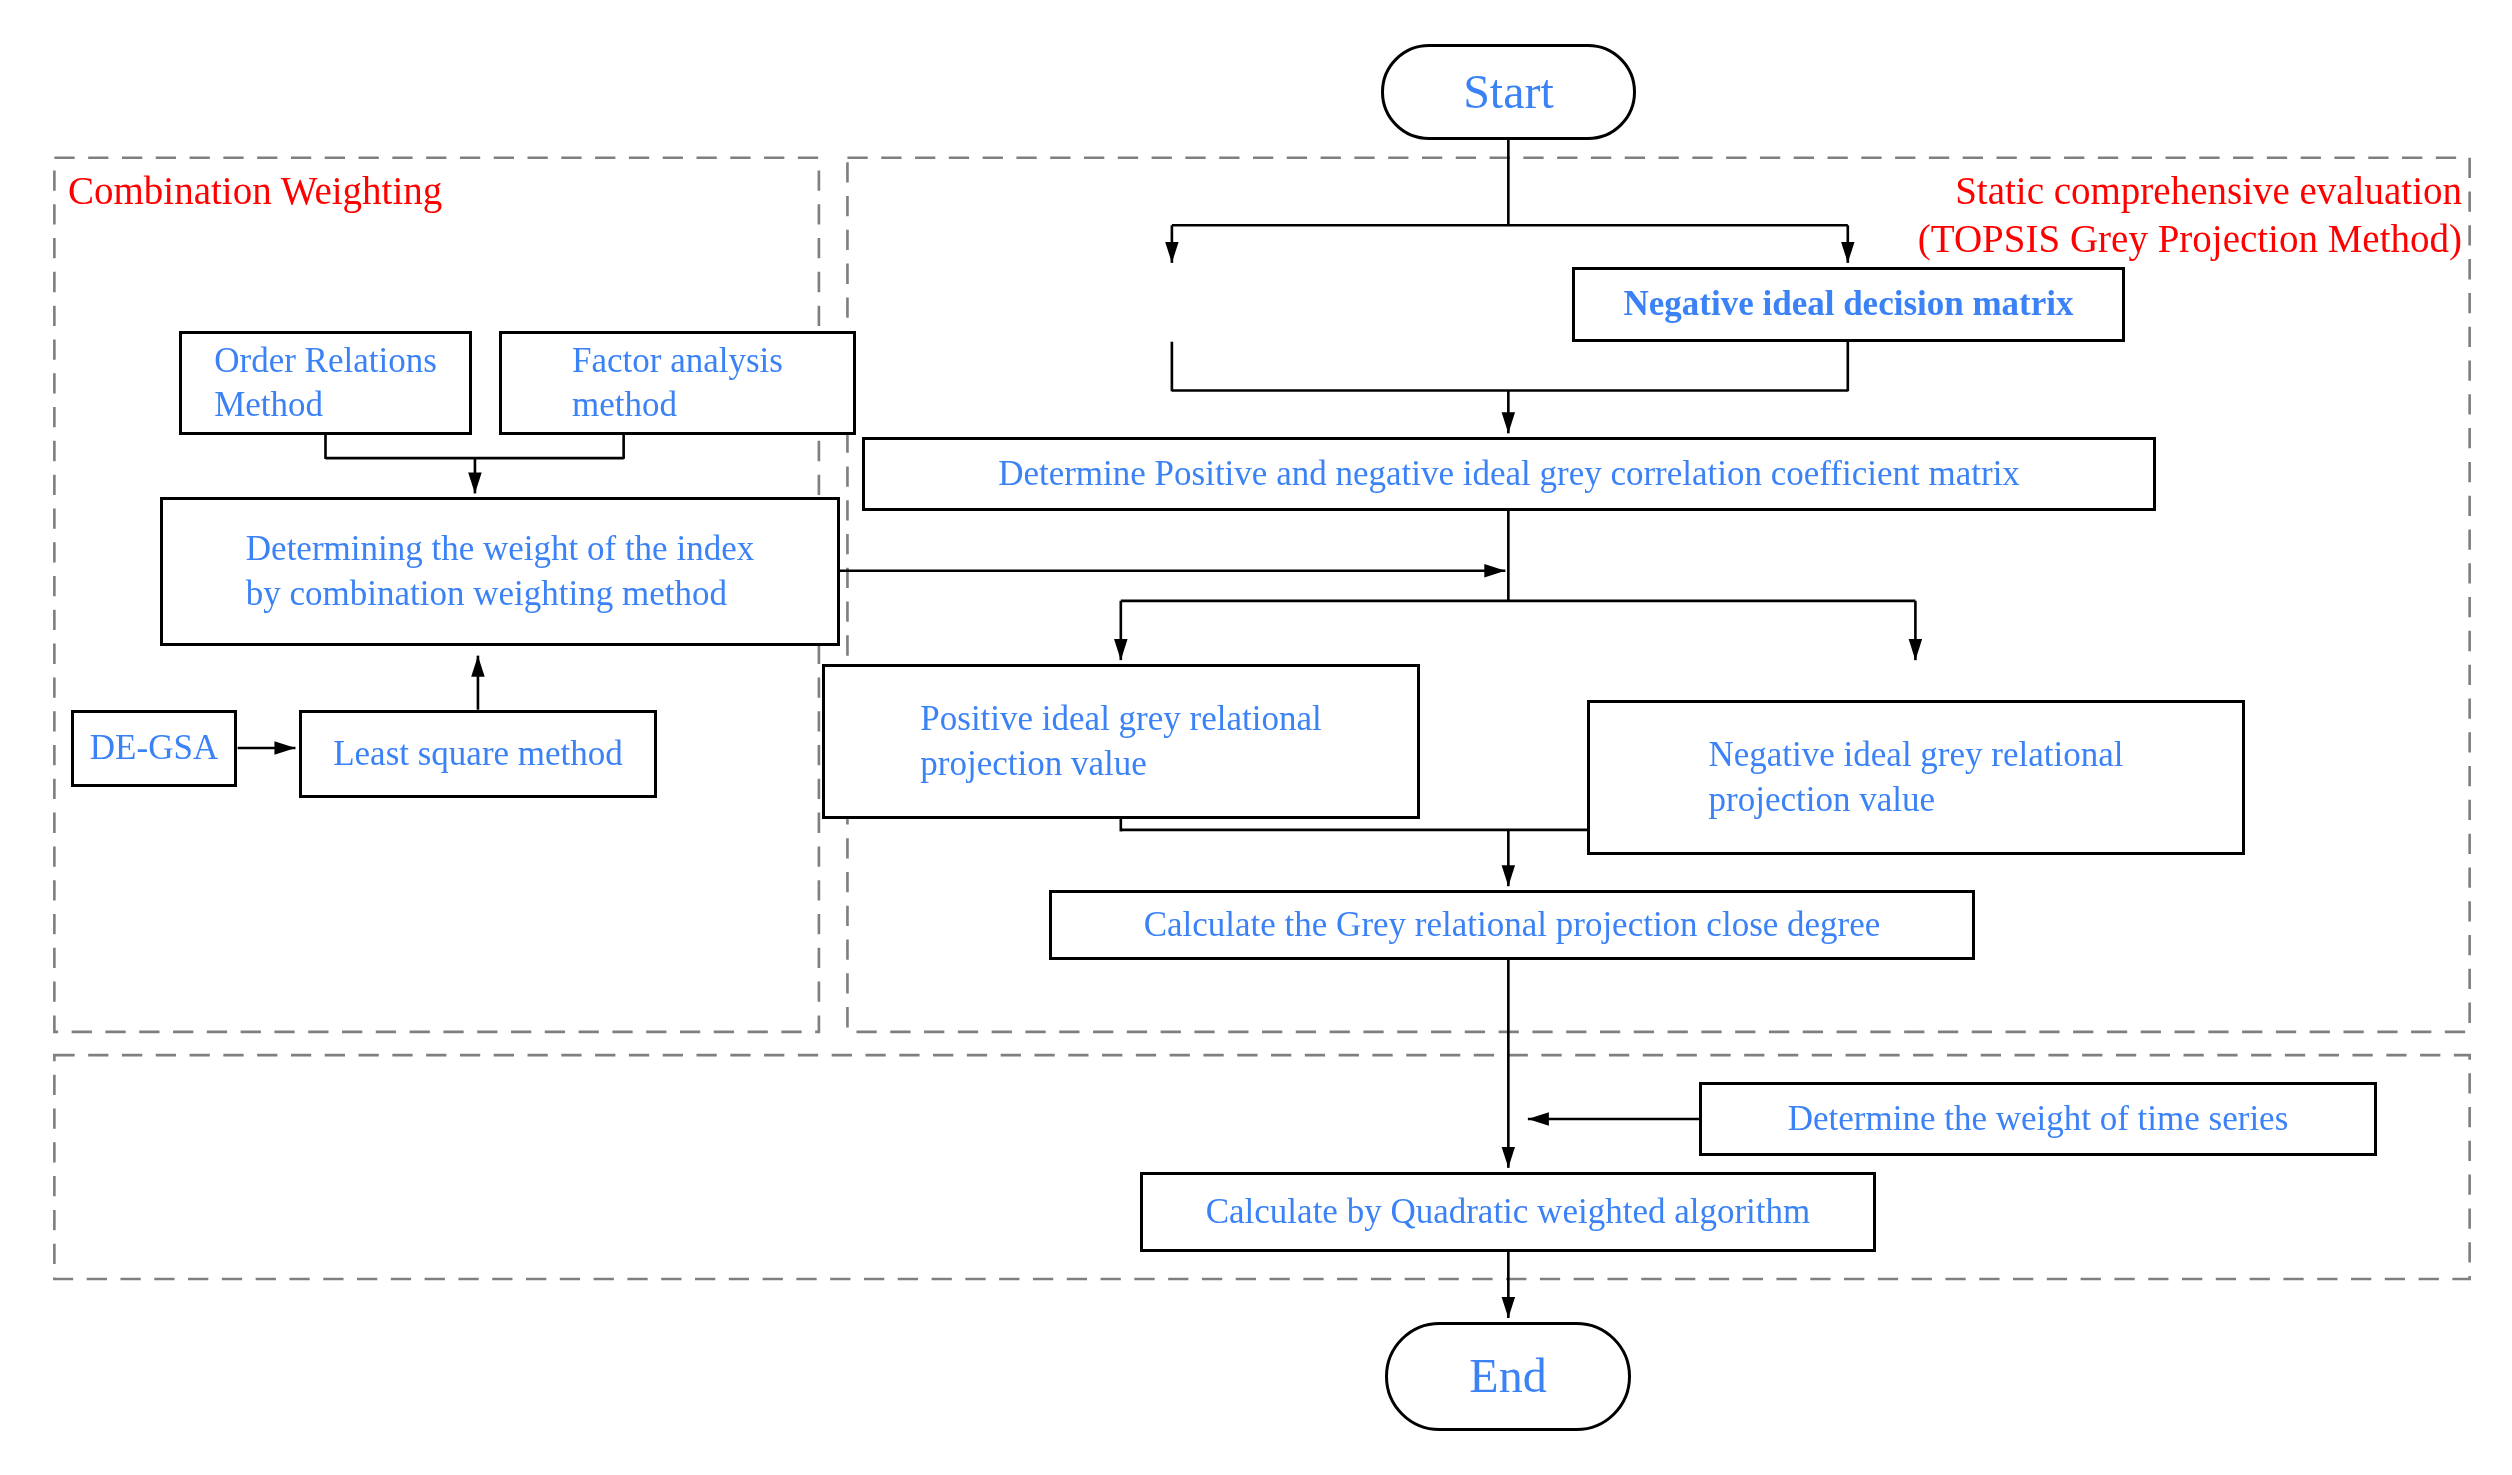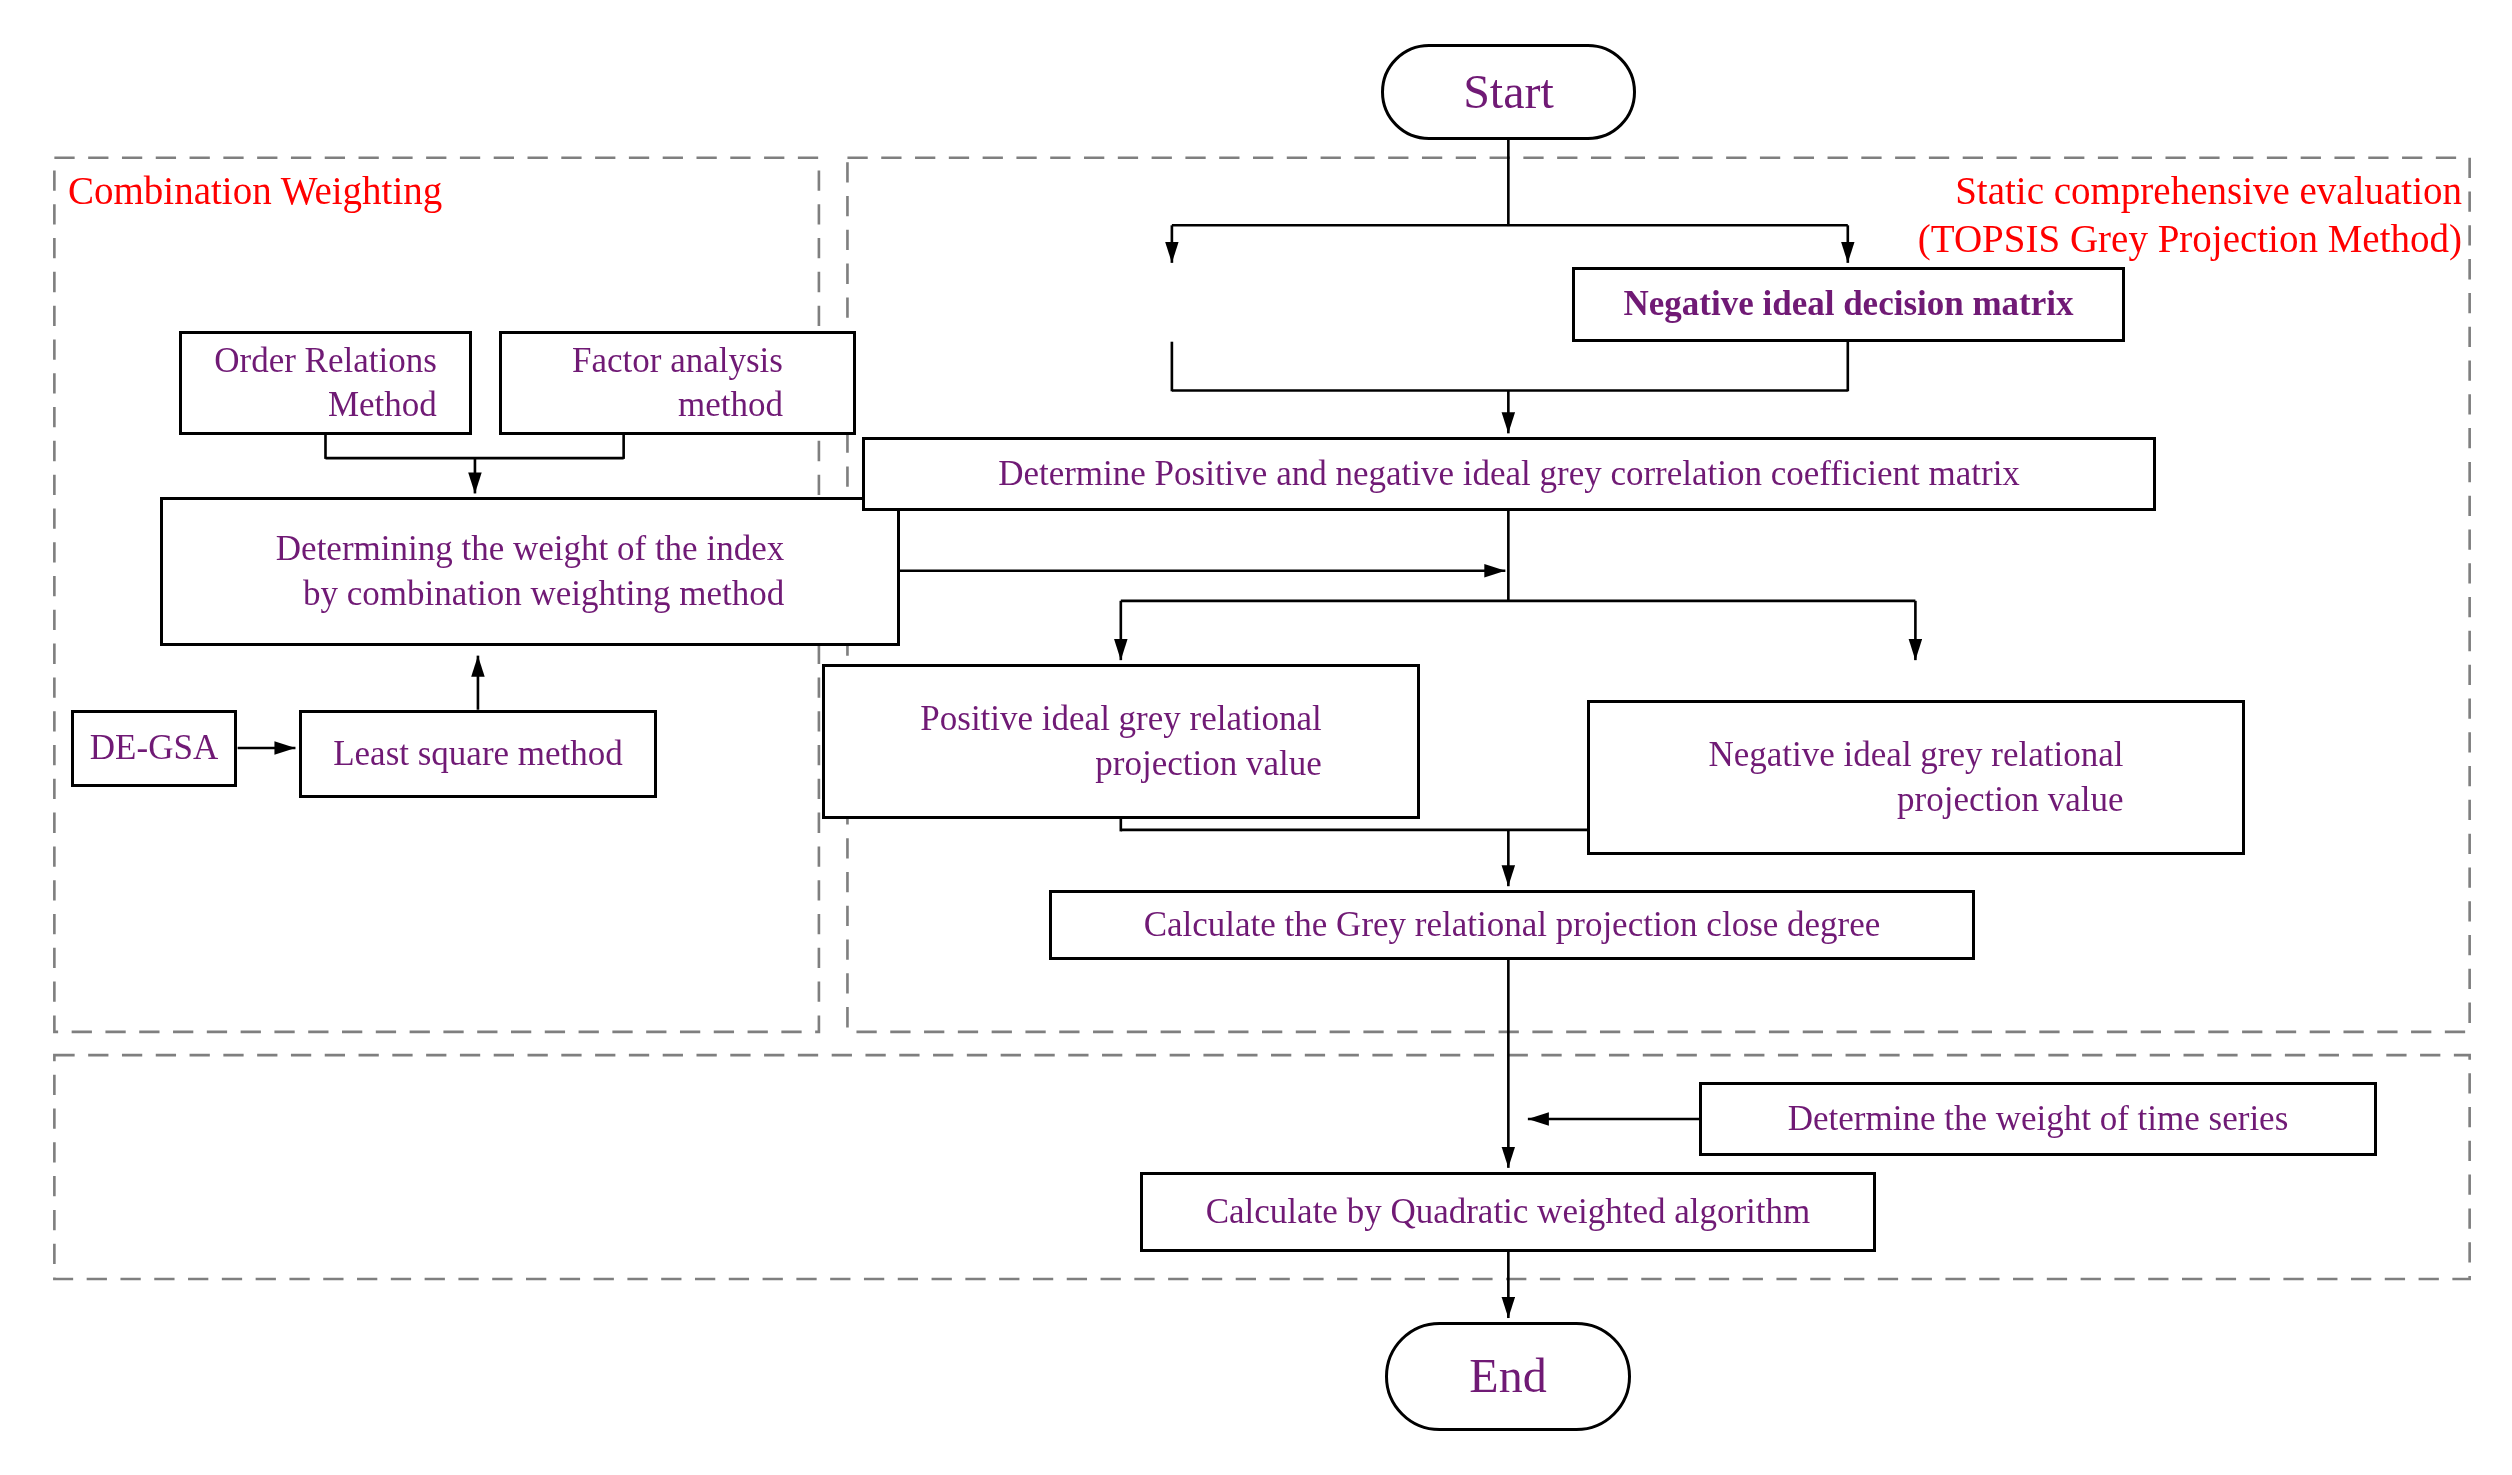--- a/index.html
+++ b/index.html
@@ -9,22 +9,22 @@
     background:#ffffff;
     font-family:"Liberation Serif","DejaVu Serif",serif;
     overflow:hidden;
   }
   #connector-layer{position:absolute;left:0;top:0;z-index:1;}
   .node{
     position:absolute;z-index:2;
     background:#ffffff;
     border:3px solid #000000;
     display:flex;align-items:center;justify-content:center;
-    text-align:right;
-    font-size:35px;line-height:1.26;color:#701a75;
+    text-align:left;
+    font-size:35px;line-height:1.26;color:#3b82f6;
     white-space:pre-line;
     box-sizing:border-box;
   }
   .terminal{
     border:3px solid #000000;border-radius:150px;
     font-size:48px;
   }
   .region-label{
     position:absolute;z-index:3;
     color:#ff0000;font-size:39px;line-height:1.22;
@@ -95,21 +95,21 @@
   <div class="region-label align-right" style="right:50px;top:167px;">Static comprehensive evaluation
 (TOPSIS Grey Projection Method)</div>
 
   <div class="node terminal" style="left:1381px;top:44px;width:255px;height:96px;">Start</div>
   <div class="node terminal" style="left:1385px;top:1322px;width:246px;height:109px;">End</div>
 
   <div class="node" style="left:179px;top:331px;width:293px;height:104px;">Order Relations
 Method</div>
   <div class="node" style="left:499px;top:331px;width:357px;height:104px;">Factor analysis
 method</div>
-  <div class="node" style="left:160px;top:497px;width:740px;height:149px;">Determining the weight of the index
+  <div class="node" style="left:160px;top:497px;width:680px;height:149px;">Determining the weight of the index
 by combination weighting method</div>
   <div class="node" style="left:71px;top:710px;width:166px;height:77px;">DE-GSA</div>
   <div class="node" style="left:299px;top:710px;width:358px;height:88px;">Least square method</div>
 
   <div class="node" style="left:1572px;top:267px;width:553px;height:75px;font-weight:bold;">Negative ideal decision matrix</div>
   <div class="node" style="left:862px;top:437px;width:1294px;height:74px;">Determine Positive and negative ideal grey correlation coefficient matrix</div>
   <div class="node" style="left:822px;top:664px;width:598px;height:155px;">Positive ideal grey relational
 projection value</div>
   <div class="node" style="left:1587px;top:664px;width:658px;height:155px;margin-top:36px;">Negative ideal grey relational
 projection value</div>

